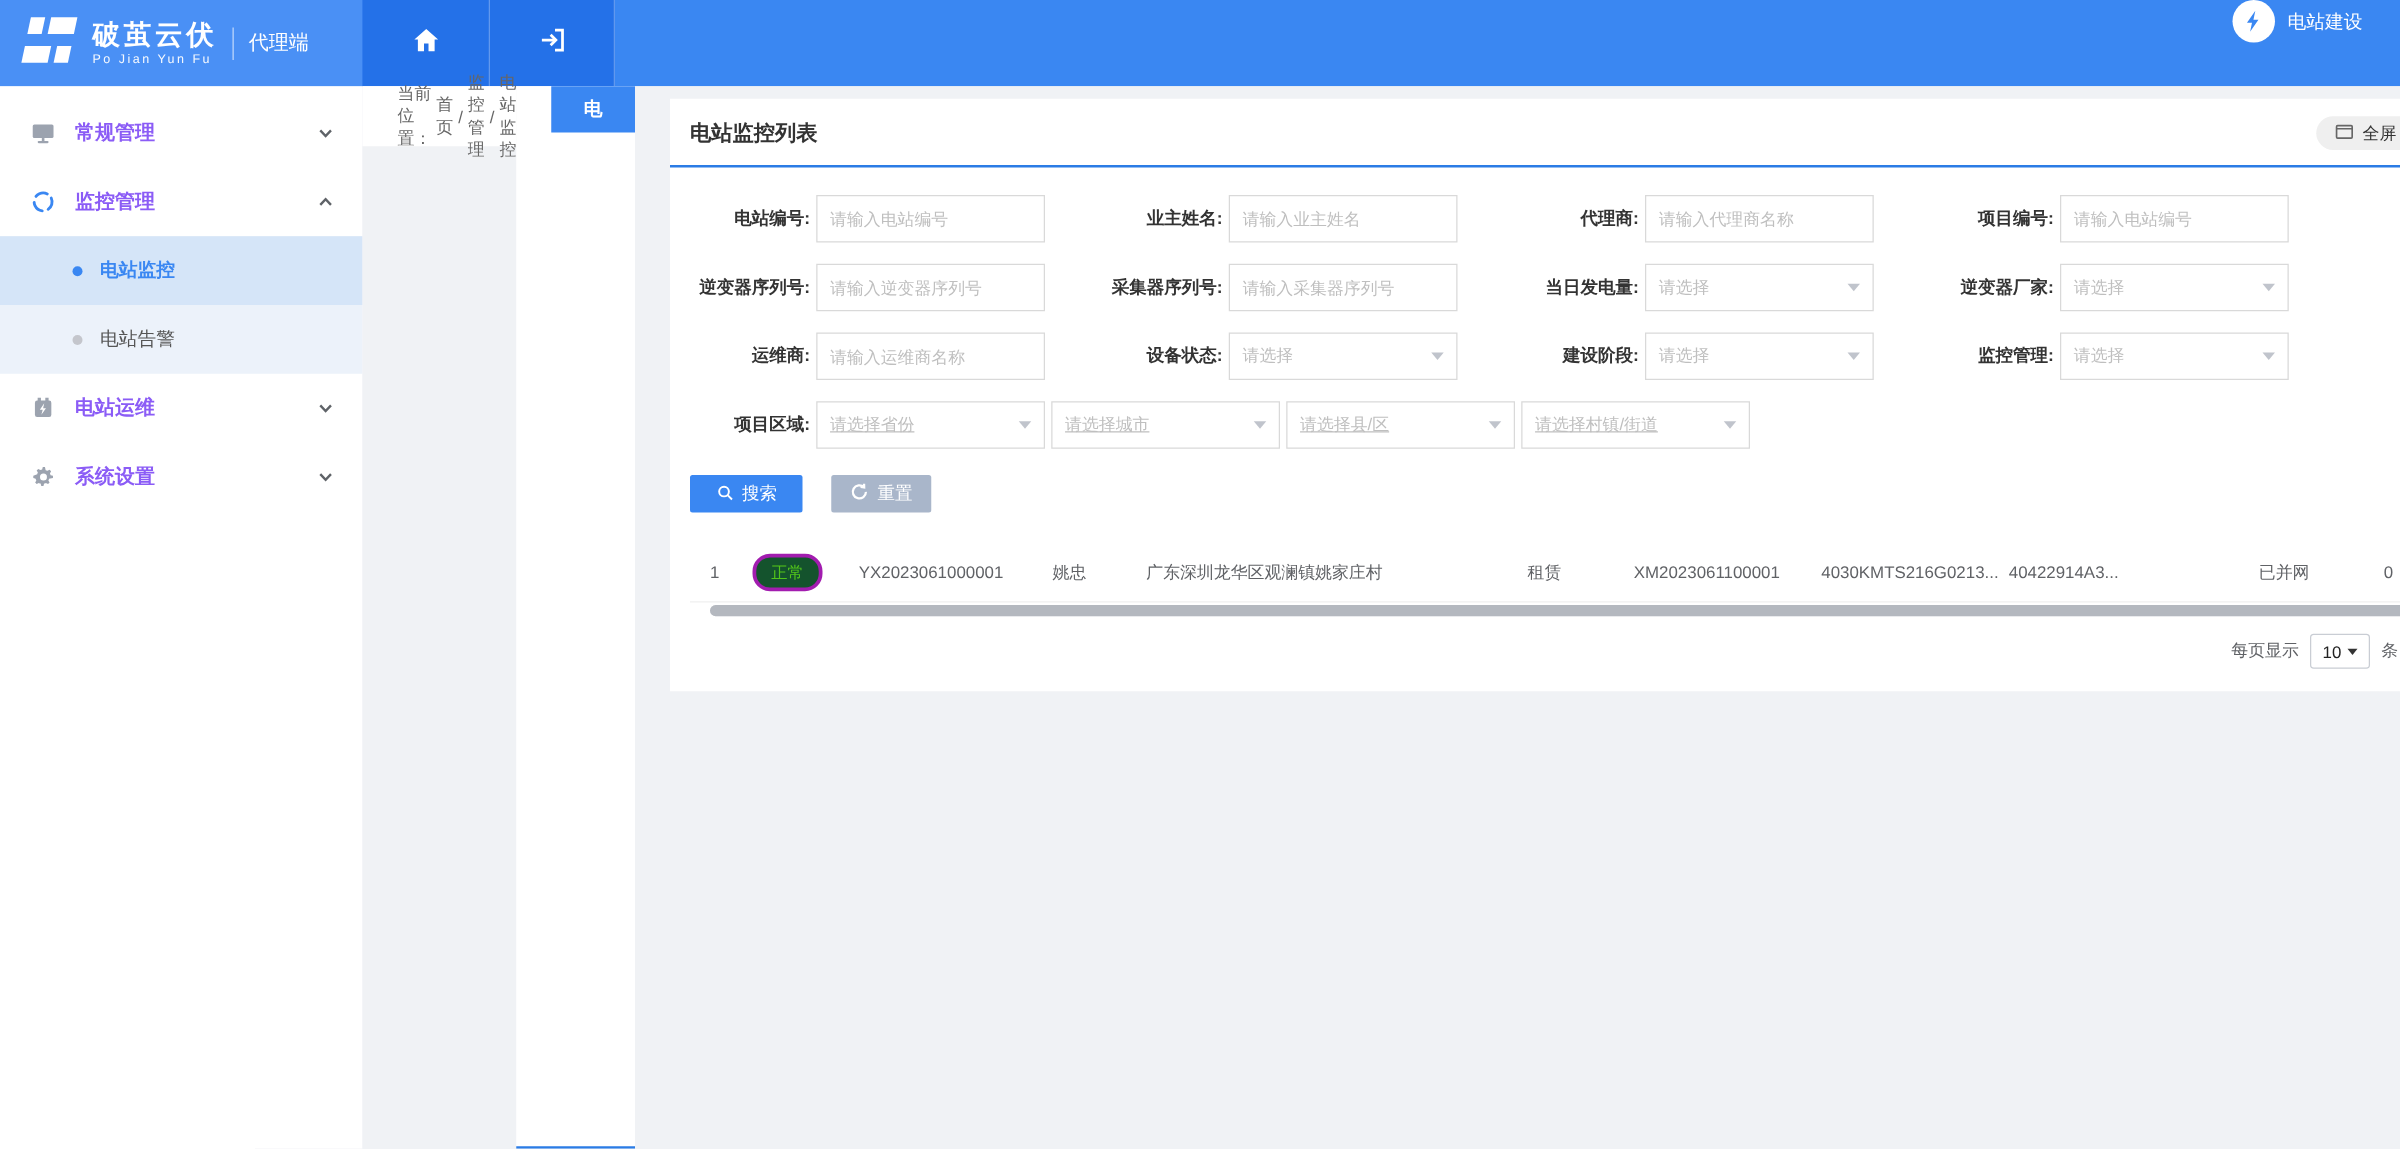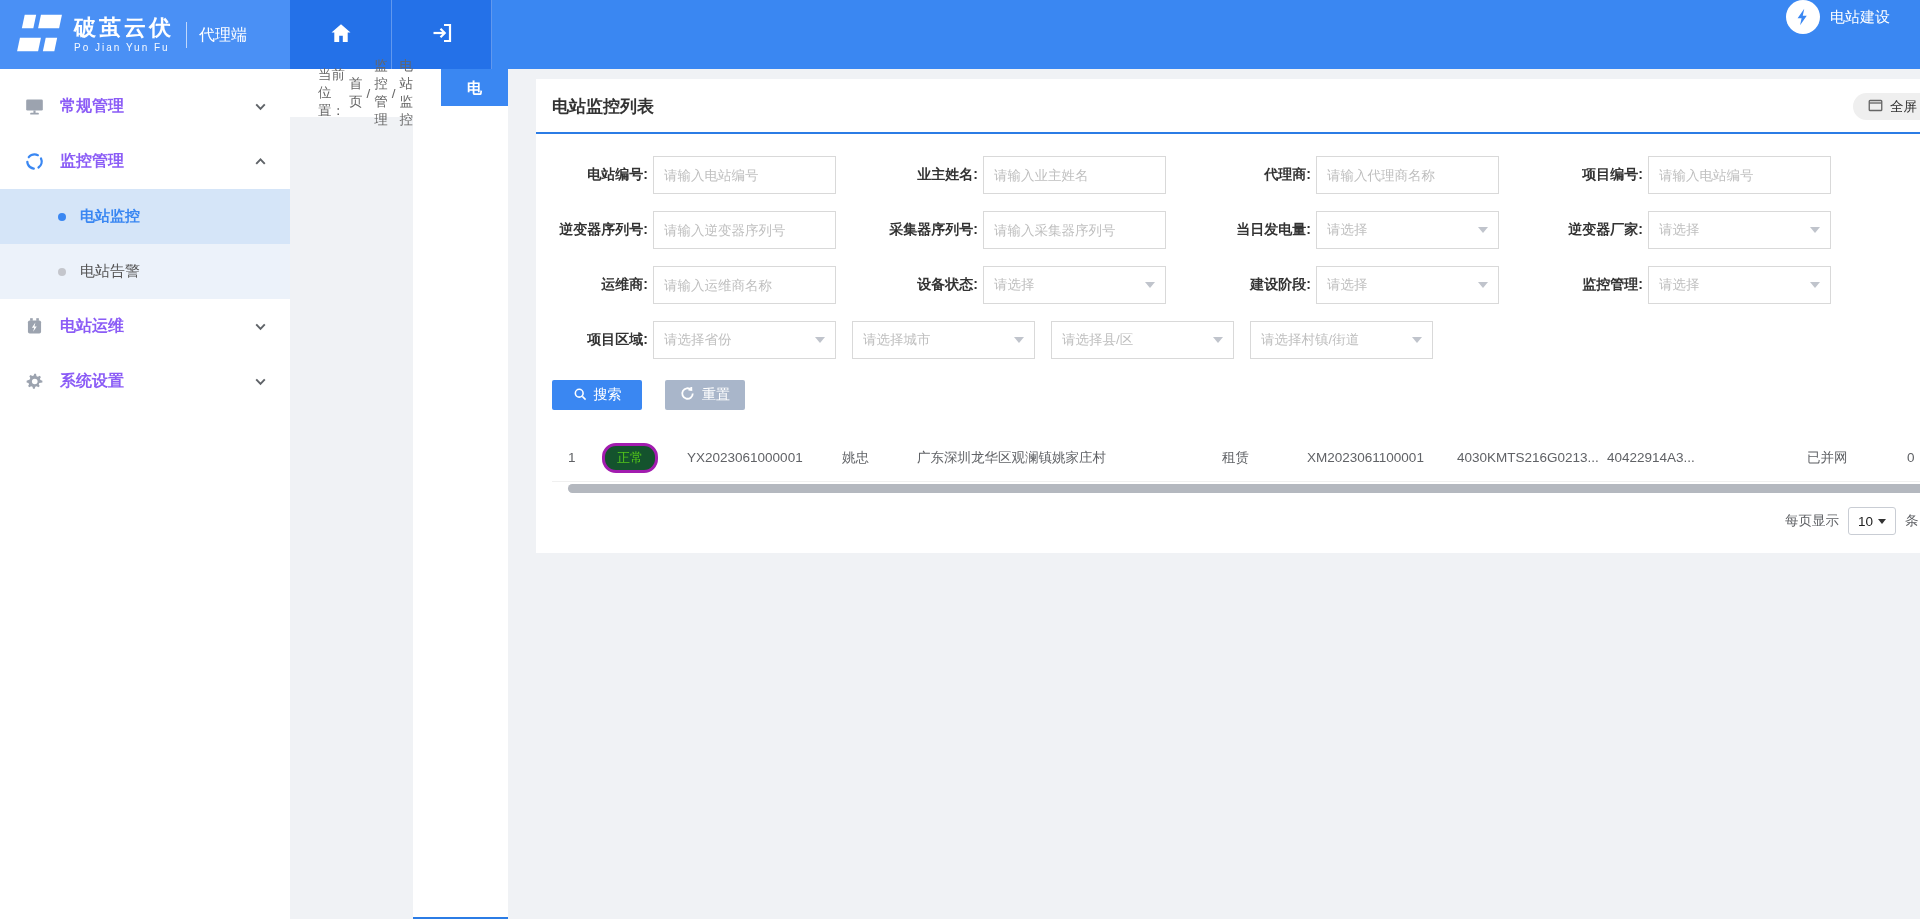--- a/index.html
+++ b/index.html
@@ -54,21 +54,21 @@
   .filter-area { padding:22px 16px 0; }
   .f-row { display:flex; align-items:center; margin-bottom:17px; }
   .f-group { display:flex; align-items:center; }
   .f-label { font-size:14px; color:#333; font-weight:600; text-align:right; margin-right:5px; white-space:nowrap; }
   .w1{width:96px}.w2{width:138px}.w3{width:93px}.w4{width:88px}
   .ml-a{margin-left:4px}.ml-b{margin-left:52px}.ml-c{margin-left:56px}
   .f-input { width:183px; height:38px; border:1px solid #D9D9D9; padding:0 10px; font-size:13.5px; color:#333; outline:none; background:#fff; }
   .f-input::placeholder { color:#BFBFBF; }
   .f-select { width:183px; height:38px; border:1px solid #D9D9D9; display:flex; align-items:center; justify-content:space-between; padding:10px 10px; font-size:13.5px; color:#BFBFBF; background:#fff; cursor:pointer; }
   .caret { width:0; height:0; border-left:5px solid transparent; border-right:5px solid transparent; border-top:6px solid #C0C4CC; }
-  .region-sel { margin-right:16px; }
+  .region-sel { margin-right:5px;text-decoration:underline; }
 
   .btn-row { padding:4px 16px 0; display:flex; gap:23px; }
   .btn { height:30px; border:none; display:flex; align-items:center; justify-content:center; gap:7px; font-size:14px; color:#fff; cursor:pointer; border-radius:2px; }
   .btn-search { width:90px; background:#3A87F2; }
   .btn-reset { width:80px; background:#A9B6CA; }
 
   
   .table-wrap { margin:24px 16px 0; }
   .t-header { display:flex; background:#EFEFEF; height:46px; align-items:center; color:#606266; font-size:13.5px; }
   .t-row { display:flex; background:#fff; height:48px; align-items:center; color:#606266; font-size:13.5px; border-bottom:1px solid #F0F0F0; }

